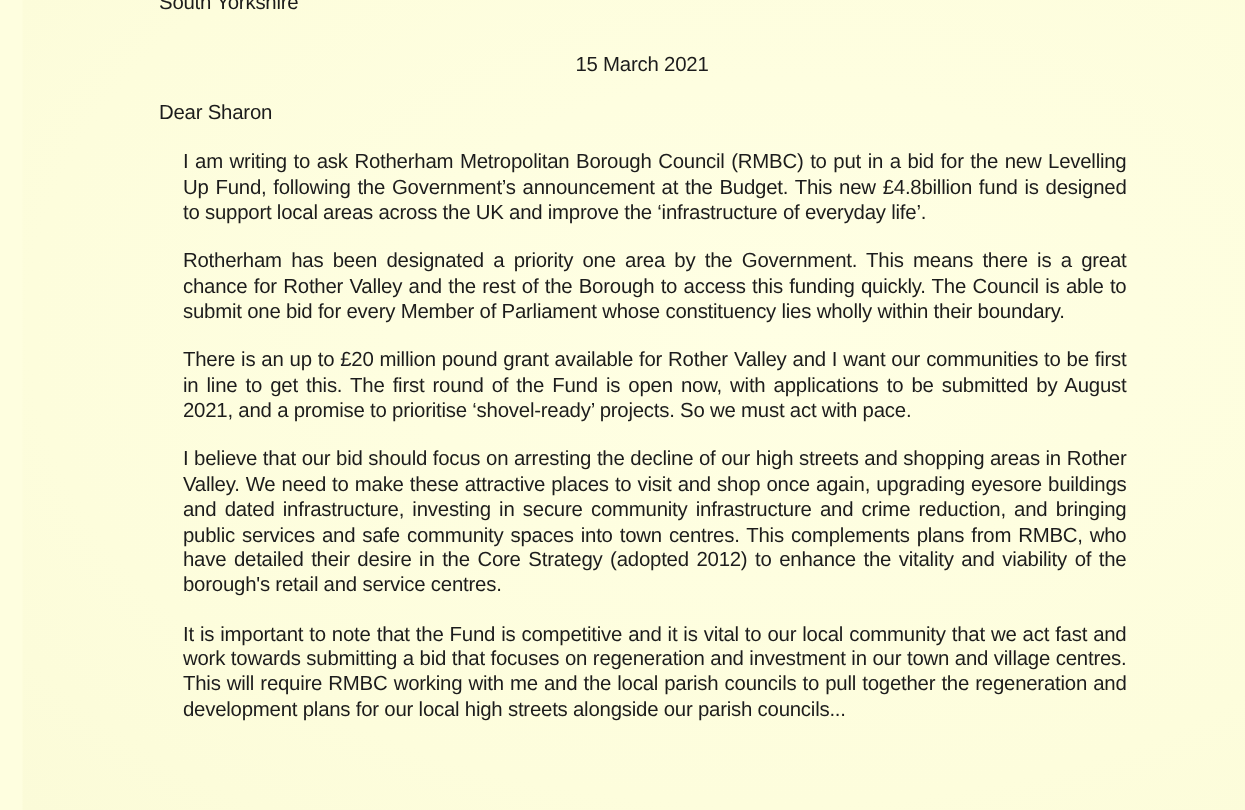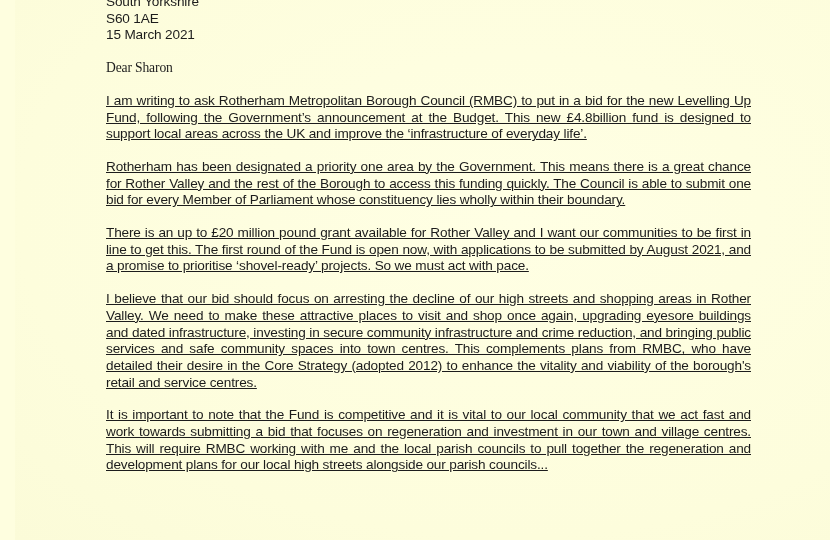--- a/index.html
+++ b/index.html
@@ -32,45 +32,42 @@
     line-height: 16.7px;
     color: #1c1c1c;
     letter-spacing: -0.15px;
   }
   .address-line {
     display: block;
     white-space: nowrap;
   }
   .date {
     display: block;
-    text-align: left;
-    margin-top: 0;
+    text-align: center;
+    margin-top: 24px;
     padding-right: 1px;
   }
   .salutation {
     display: block;
     margin-top: 16px;
-    font-family: Liberation Serif, serif;
   }
   .para {
-    margin: 16px 0 0 0;
+    margin: 16px 0 0 16px;
     text-align: justify;
-    text-decoration: underline;
   }
   .para.first {
     margin-top: 16px;
   }
 </style>
 </head>
 <body>
 
 <div class="page">
   <div class="letter">
     <span class="address-line">South Yorkshire</span>
-    <span class="address-line">S60 1AE</span>
 
     <span class="date">15 March 2021</span>
 
     <span class="salutation">Dear Sharon</span>
 
     <p class="para first">I am writing to ask Rotherham Metropolitan Borough Council (RMBC) to put in a bid for the new Levelling Up Fund, following the Government’s announcement at the Budget. This new £4.8billion fund is designed to support local areas across the UK and improve the ‘infrastructure of everyday life’.</p>
     <p class="para">Rotherham has been designated a priority one area by the Government. This means there is a great chance for Rother Valley and the rest of the Borough to access this funding quickly. The Council is able to submit one bid for every Member of Parliament whose constituency lies wholly within their boundary.</p>
     <p class="para">There is an up to £20 million pound grant available for Rother Valley and I want our communities to be first in line to get this. The first round of the Fund is open now, with applications to be submitted by August 2021, and a promise to prioritise ‘shovel-ready’ projects. So we must act with pace.</p>
     <p class="para">I believe that our bid should focus on arresting the decline of our high streets and shopping areas in Rother Valley. We need to make these attractive places to visit and shop once again, upgrading eyesore buildings and dated infrastructure, investing in secure community infrastructure and crime reduction, and bringing public services and safe community spaces into town centres. This complements plans from RMBC, who have detailed their desire in the Core Strategy (adopted 2012) to enhance the vitality and viability of the borough's retail and service centres.</p>
     <p class="para">It is important to note that the Fund is competitive and it is vital to our local community that we act fast and work towards submitting a bid that focuses on regeneration and investment in our town and village centres. This will require RMBC working with me and the local parish councils to pull together the regeneration and development plans for our local high streets alongside our parish councils...</p>

